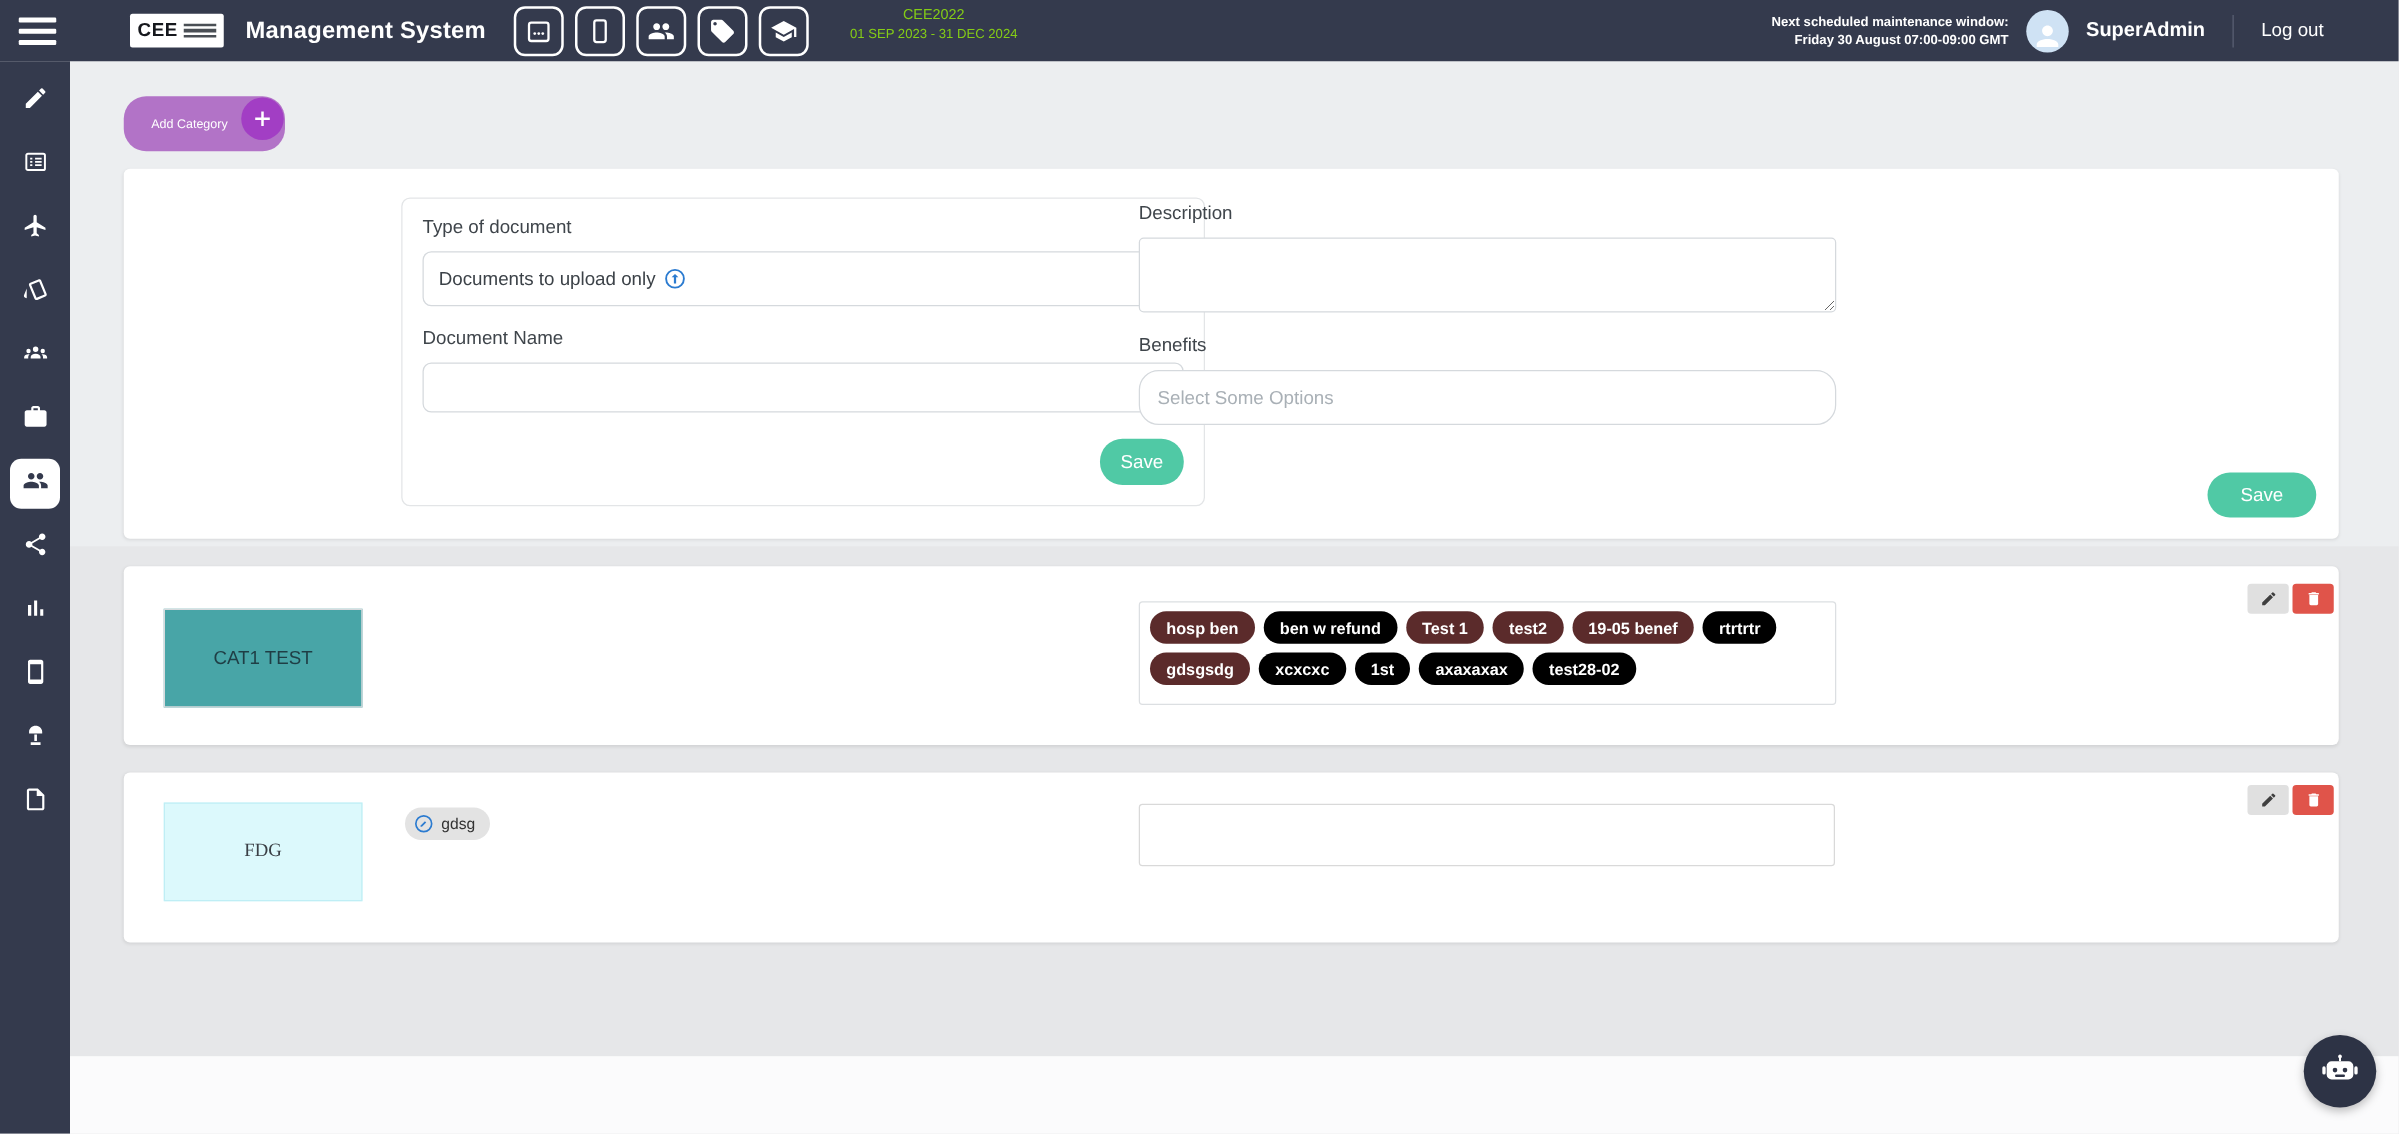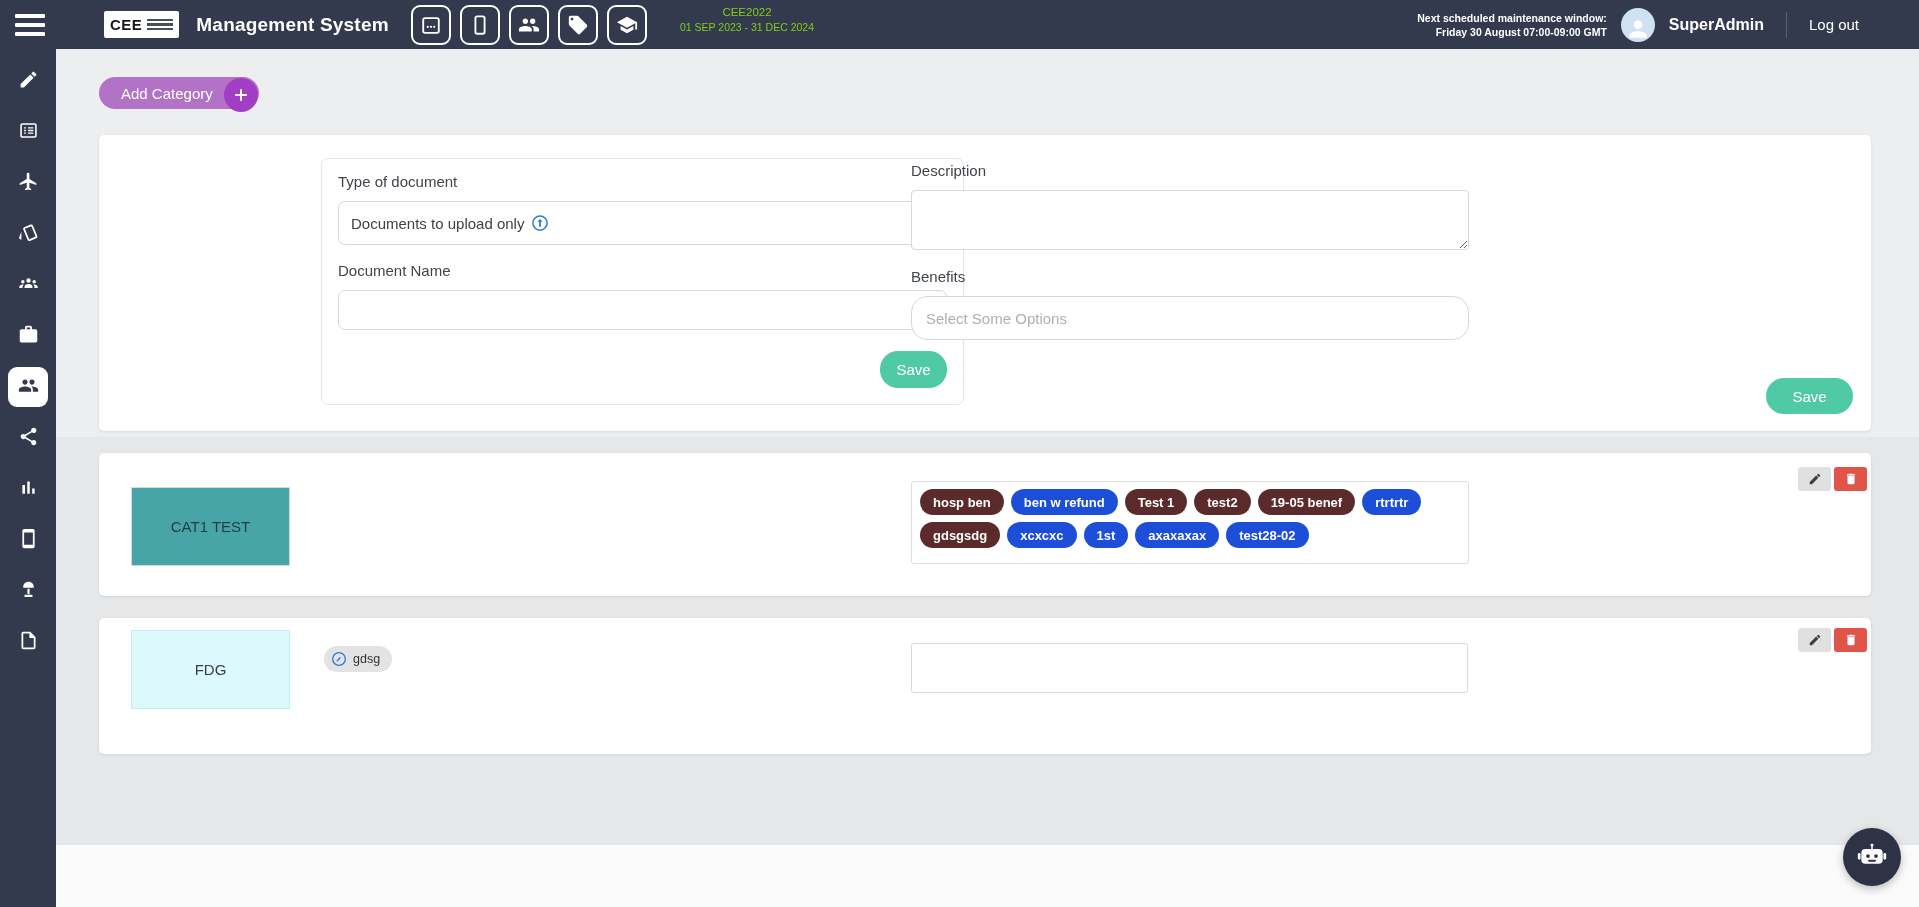--- a/index.html
+++ b/index.html
@@ -37,21 +37,21 @@
   .side-item svg { width:21px; height:21px; }
   .side-item.active { background:#fff; color:#343a4d; }
 
   
   .main { position:absolute; top:49px; left:56px; width:1863px; height:858px; background:#eceef0; }
   .band { position:absolute; left:0; top:388px; width:1863px; height:408px; background:#e6e7e9; }
   .footer-strip { position:absolute; left:0; top:796px; width:1863px; height:62px; background:#fbfbfc; }
   .footer-text { position:absolute; left:0; top:828px; width:1863px; text-align:center; font-size:15px; color:#333; }
   .footer-text .brand { font-weight:bold; color:#25355e; }
 
-  .add-cat-btn { position:absolute; left:43px; top:28px; height:32px; padding:0 46px 0 22px; border:none; background:#b273c7; color:#fff; font-size:15px; font-family:inherit; border-radius:18px; cursor:pointer; }
+  .add-cat-btn { position:absolute; left:43px; top:28px; height:44px; padding:0 46px 0 22px; border:none; background:#b273c7; color:#fff; font-size:10px; font-family:inherit; border-radius:18px; cursor:pointer; }
   .add-cat-plus { position:absolute; right:1px; top:1px; width:34px; height:34px; border-radius:50%; background:#a23ec4; display:flex; align-items:center; justify-content:center; }
   .add-cat-plus svg { width:20px; height:20px; }
 
   .card { position:absolute; left:43px; width:1772px; background:#fff; border-radius:5px; box-shadow:0 1px 3px rgba(0,0,0,.09); }
   .card-form { top:86px; height:296px; }
   .card-row1 { top:404px; height:143px; }
   .card-row2 { top:569px; height:136px; }
 
   
   .create-box { position:absolute; left:32px; top:23px; width:159px; height:82px; border:1px solid #c9cdd1; background:#fff; display:flex; flex-direction:column; align-items:center; justify-content:center; gap:5px; cursor:pointer; }
@@ -70,25 +70,25 @@
   .save-card { left:1667px; top:243px; width:87px; height:36px; }
   .desc-label { position:absolute; left:812px; top:27px; }
   .desc-area { position:absolute; left:812px; top:55px; width:558px; height:60px; border:1px solid #d5d9dd; border-radius:4px; font-family:inherit; font-size:14px; color:#3c4248; padding:6px 10px; }
   .benefits-label { position:absolute; left:812px; top:133px; }
   .benefits-input { position:absolute; left:812px; top:161px; width:558px; height:44px; border:1px solid #d5d9dd; border-radius:16px; font-size:15px; font-family:inherit; color:#3c4248; padding:0 14px; }
   .benefits-input::placeholder, .text-input::placeholder { color:#a9b0b6; opacity:1; }
 
   
   .cat-tile { position:absolute; left:32px; width:159px; height:79px; display:flex; align-items:center; justify-content:center; font-size:15px; cursor:pointer; }
   .tile-1 { top:34px; color:#1f3e45; border:1px solid #d7dadd; }
-  .tile-2 { top:12px; color:#3a3f45; border:1px solid #bfeef5; }
+  .tile-2 { top:24px; color:#3a3f45; border:1px solid #bfeef5;font-family:Liberation Serif, serif; }
   .tags-box { position:absolute; left:812px; top:28px; width:558px; height:83px; border:1px solid #dcdfe2; border-radius:3px; padding:7px 8px; display:flex; flex-wrap:wrap; align-content:flex-start; gap:7px; overflow:hidden; }
   .tag { height:26px; border-radius:13px; padding:0 13px; display:inline-flex; align-items:center; color:#fff; font-size:13px; font-weight:600; cursor:pointer; }
   .tag--dark { background:#5b2b2b; }
-  .tag--light { background:#1d4ed8; }
+  .tag--light { background:#000000; }
   .row-actions { position:absolute; right:4px; top:14px; display:flex; gap:3px; }
   .icon-btn { width:33px; height:24px; border:none; border-radius:3px; display:flex; align-items:center; justify-content:center; cursor:pointer; }
   .icon-btn svg { width:14px; height:14px; }
   .edit-btn { background:#e0e0e0; color:#3f3f3f; }
   .del-btn { background:#e0544a; color:#fff; }
   .chip { position:absolute; left:225px; top:28px; height:26px; background:#e3e3e3; border-radius:13px; display:inline-flex; align-items:center; gap:6px; padding:0 12px 0 7px; cursor:pointer; }
   .chip svg { width:16px; height:16px; }
   .chip-label { font-size:12.5px; color:#333; }
   .row-input { position:absolute; left:812px; top:25px; width:557px; height:50px; border:1px solid #d9d9d9; border-radius:3px; font-size:15px; font-family:inherit; padding:0 12px; background:#fff; }
 

